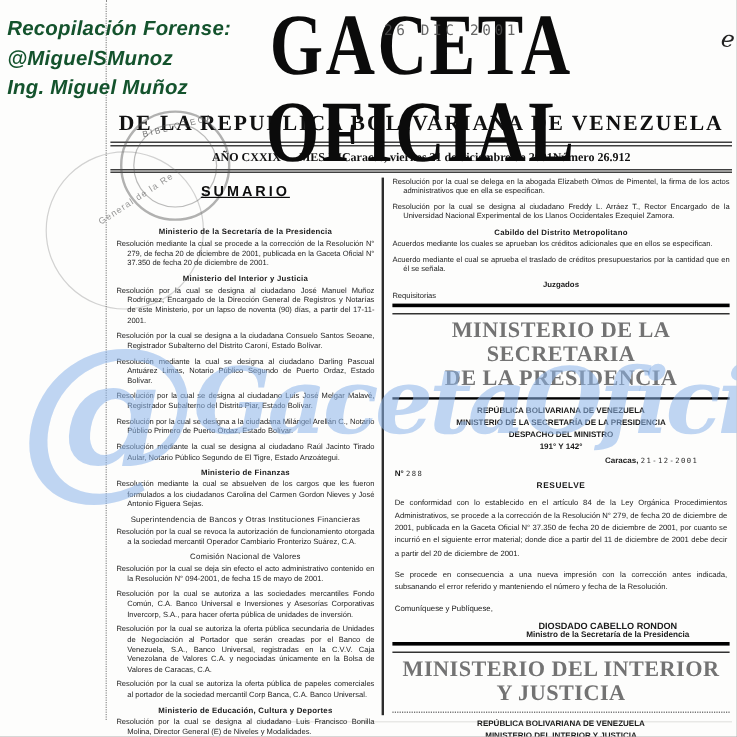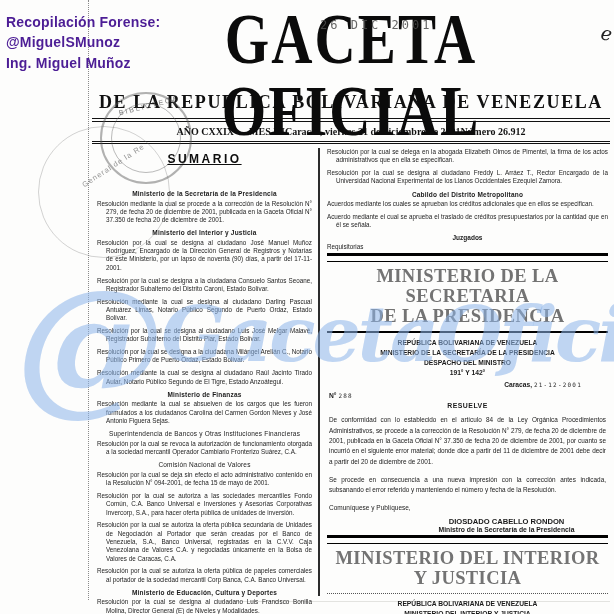--- a/index.html
+++ b/index.html
@@ -3,22 +3,22 @@
 <meta charset="utf-8">
 <style>
   html,body{margin:0;padding:0;background:#9a9a9a;}
   .page{position:relative;width:614px;height:614px;background:#fdfdfc;overflow:hidden;
         font-family:"Liberation Sans",sans-serif;color:#1a1a1a;}
   
   .left-edge{position:absolute;left:88px;top:0;height:600px;border-left:1px dotted #8a8a8a;}
   .bottom-artifact{position:absolute;left:220px;top:601px;width:390px;height:1px;background:#e3e3e0;}
 
   
-  .forense{position:absolute;left:6px;top:12px;z-index:20;color:#4c1d95;font-weight:bold;
-           font-size:14px;line-height:1.45;letter-spacing:.2px;}
+  .forense{position:absolute;left:6px;top:12px;z-index:20;color:#14532d;font-weight:bold;
+           font-size:17px;line-height:1.45;letter-spacing:.2px;font-style:italic;}
   
   .datestamp{position:absolute;left:320px;top:18px;font-family:"DejaVu Sans Mono",monospace;
              font-size:12px;letter-spacing:3px;color:#4c4c4c;opacity:.85;z-index:6;}
 
   
   .masthead{position:absolute;left:92px;top:6px;width:518px;z-index:4;}
   .mast-title{font-family:"Liberation Serif",serif;font-weight:bold;font-size:56px;
               text-align:center;word-spacing:42px;letter-spacing:2px;line-height:1;
               transform:scale(1.02,1.3);transform-origin:50% 20%;height:74px;color:#0b0b0b;}
   .edition-mark{position:absolute;right:-2px;top:16px;font-family:"DejaVu Serif",serif;

